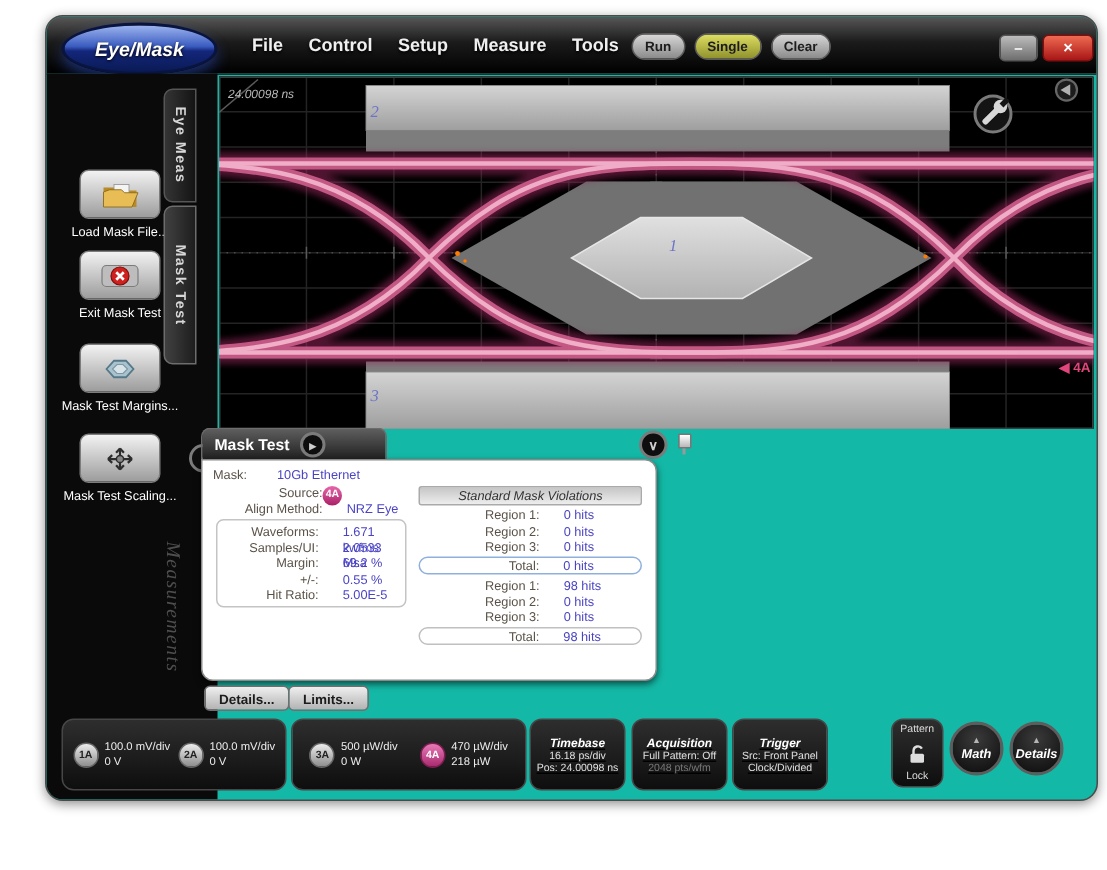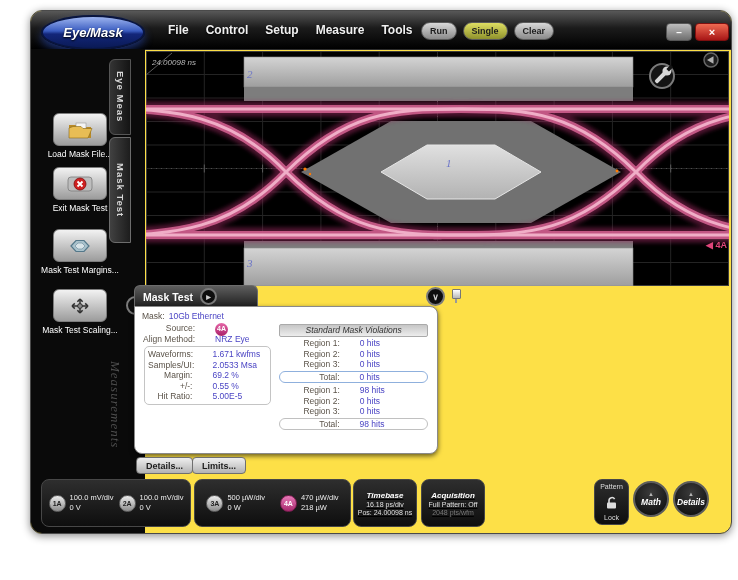--- a/index.html
+++ b/index.html
@@ -1,18 +1,18 @@
 <!DOCTYPE html>
 <html><head>
 <meta charset="utf-8">
 <style>
   html,body{margin:0;padding:0;}
   body{width:738px;height:580px;background:#ffffff;position:relative;overflow:hidden;
        font-family:"Liberation Sans", sans-serif;}
-  .window{position:absolute;left:30px;top:10px;width:700px;height:522px;background:#fde047;
+  .window{position:absolute;left:30px;top:10px;width:700px;height:522px;background:#14b8a6;
           border:1px solid #4a4a4a;border-radius:12px;overflow:hidden;box-shadow:0 2px 8px rgba(0,0,0,.45);}
 
   
   .titlebar{position:absolute;left:0;top:0;width:100%;height:38px;
             background:linear-gradient(#585858,#1b1b1b 45%,#000 100%);border-bottom:1px solid #2c2c2c;}
   .logo{position:absolute;left:10px;top:4px;width:100px;height:31px;border-radius:50%;
         background:linear-gradient(#9db4ef 0%,#3a5cc0 45%,#13267a 55%,#0a1a55 100%);
         border:2px solid #091540;color:#fff;font-style:italic;font-weight:bold;font-size:13px;
         display:flex;align-items:center;justify-content:center;text-shadow:0 1px 2px #000;
         box-shadow:0 5px 9px rgba(50,90,220,.45);}
@@ -58,28 +58,28 @@
   .playcirc{width:13px;height:13px;font-size:6px;}
   .panel-collapse{position:absolute;left:395px;top:276px;width:15px;height:15px;font-size:9px;}
   .pin{position:absolute;left:421px;top:278px;width:8px;height:14px;}
   .pin-head{width:7px;height:8px;background:linear-gradient(#fff,#b8b8b8);border:1px solid #777;border-radius:1px;}
   .pin-stem{width:2px;height:4px;background:#9a9a9a;margin:0 auto;}
 
   .panel-body{position:absolute;left:103px;top:295px;width:304px;height:148px;background:#fff;
               border:1px solid #8a8a8a;border-radius:0 8px 8px 8px;box-shadow:0 2px 5px rgba(0,0,0,.6);
               font-size:8.5px;color:#222;padding:3px 7px;box-sizing:border-box;}
   .plabel{color:#5a5248;text-align:center;}
-  .pvalue{color:#4a44c4;}
+  .pvalue{color:#4a44c4;margin-left:16px;}
   .prow{height:12px;line-height:12px;display:flex;gap:4px;}
   .prow.right{justify-content:flex-end;padding-right:4px;}
   .pcols{display:flex;margin-top:1px;}
   .pleft{width:47%;}
   .pright{width:53%;}
   .kv{display:grid;grid-template-columns:54% 46%;height:10.5px;line-height:10.5px;}
-  .kv .plabel{text-align:right;padding-right:20px;}
+  .kv .plabel{text-align:right;padding-right:0;}
   .statbox{border:1px solid #c4c4c4;border-radius:5px;margin:2px 6px 0 2px;padding:2px 3px;}
   .vhead{height:11px;line-height:11px;text-align:center;font-style:italic;color:#333;
          background:linear-gradient(#c6c6c6,#ededed);border:1px solid #aaa;border-radius:2px;margin:1px 2px;}
   .totalbox{border:1px solid #8fb0dd;border-radius:7px;margin:1px 2px 2px 2px;}
   .totalbox.gray{border-color:#c0c0c0;}
   .srcbadge{width:13px;height:13px;border-radius:50%;background:linear-gradient(#e667a8,#aa2068);
             color:#fff;font-size:7px;font-weight:bold;display:inline-flex;align-items:center;
             justify-content:center;margin-top:-1px;}
   .pbtn{position:absolute;top:446px;height:17px;padding:0 9px;border-radius:4px;border:1px solid #6f6f6f;
         background:linear-gradient(#efefef,#b3b3b3);color:#1c1c1c;font-size:9px;font-weight:bold;
@@ -404,20 +404,25 @@
     <div class="iline">16.18 ps/div</div>
     <div class="iline">Pos: 24.00098 ns</div>
   </div>
 
   <div class="sbox infobox" style="left:390px;width:64px">
     <div class="ititle">Acquisition</div>
     <div class="iline">Full Pattern: Off</div>
     <div class="iline dim">2048 pts/wfm</div>
   </div>
 
+  <div class="sbox infobox" style="left:457px;width:64px">
+    <div class="ititle">Trigger</div>
+    <div class="iline">Src: Front Panel</div>
+    <div class="iline">Clock/Divided</div>
+  </div>
 
   <div class="sbox patternbtn">
     <div>Pattern</div>
     <svg width="14" height="13" viewBox="0 0 14 13">
       <path d="M4,7 V4.5 a3,3 0 0 1 5.6,-1.4" fill="none" stroke="#ddd" stroke-width="1.6"></path>
       <rect x="2" y="6.5" width="9" height="6" rx="1" fill="#ddd"></rect>
     </svg>
     <div>Lock</div>
   </div>
 

